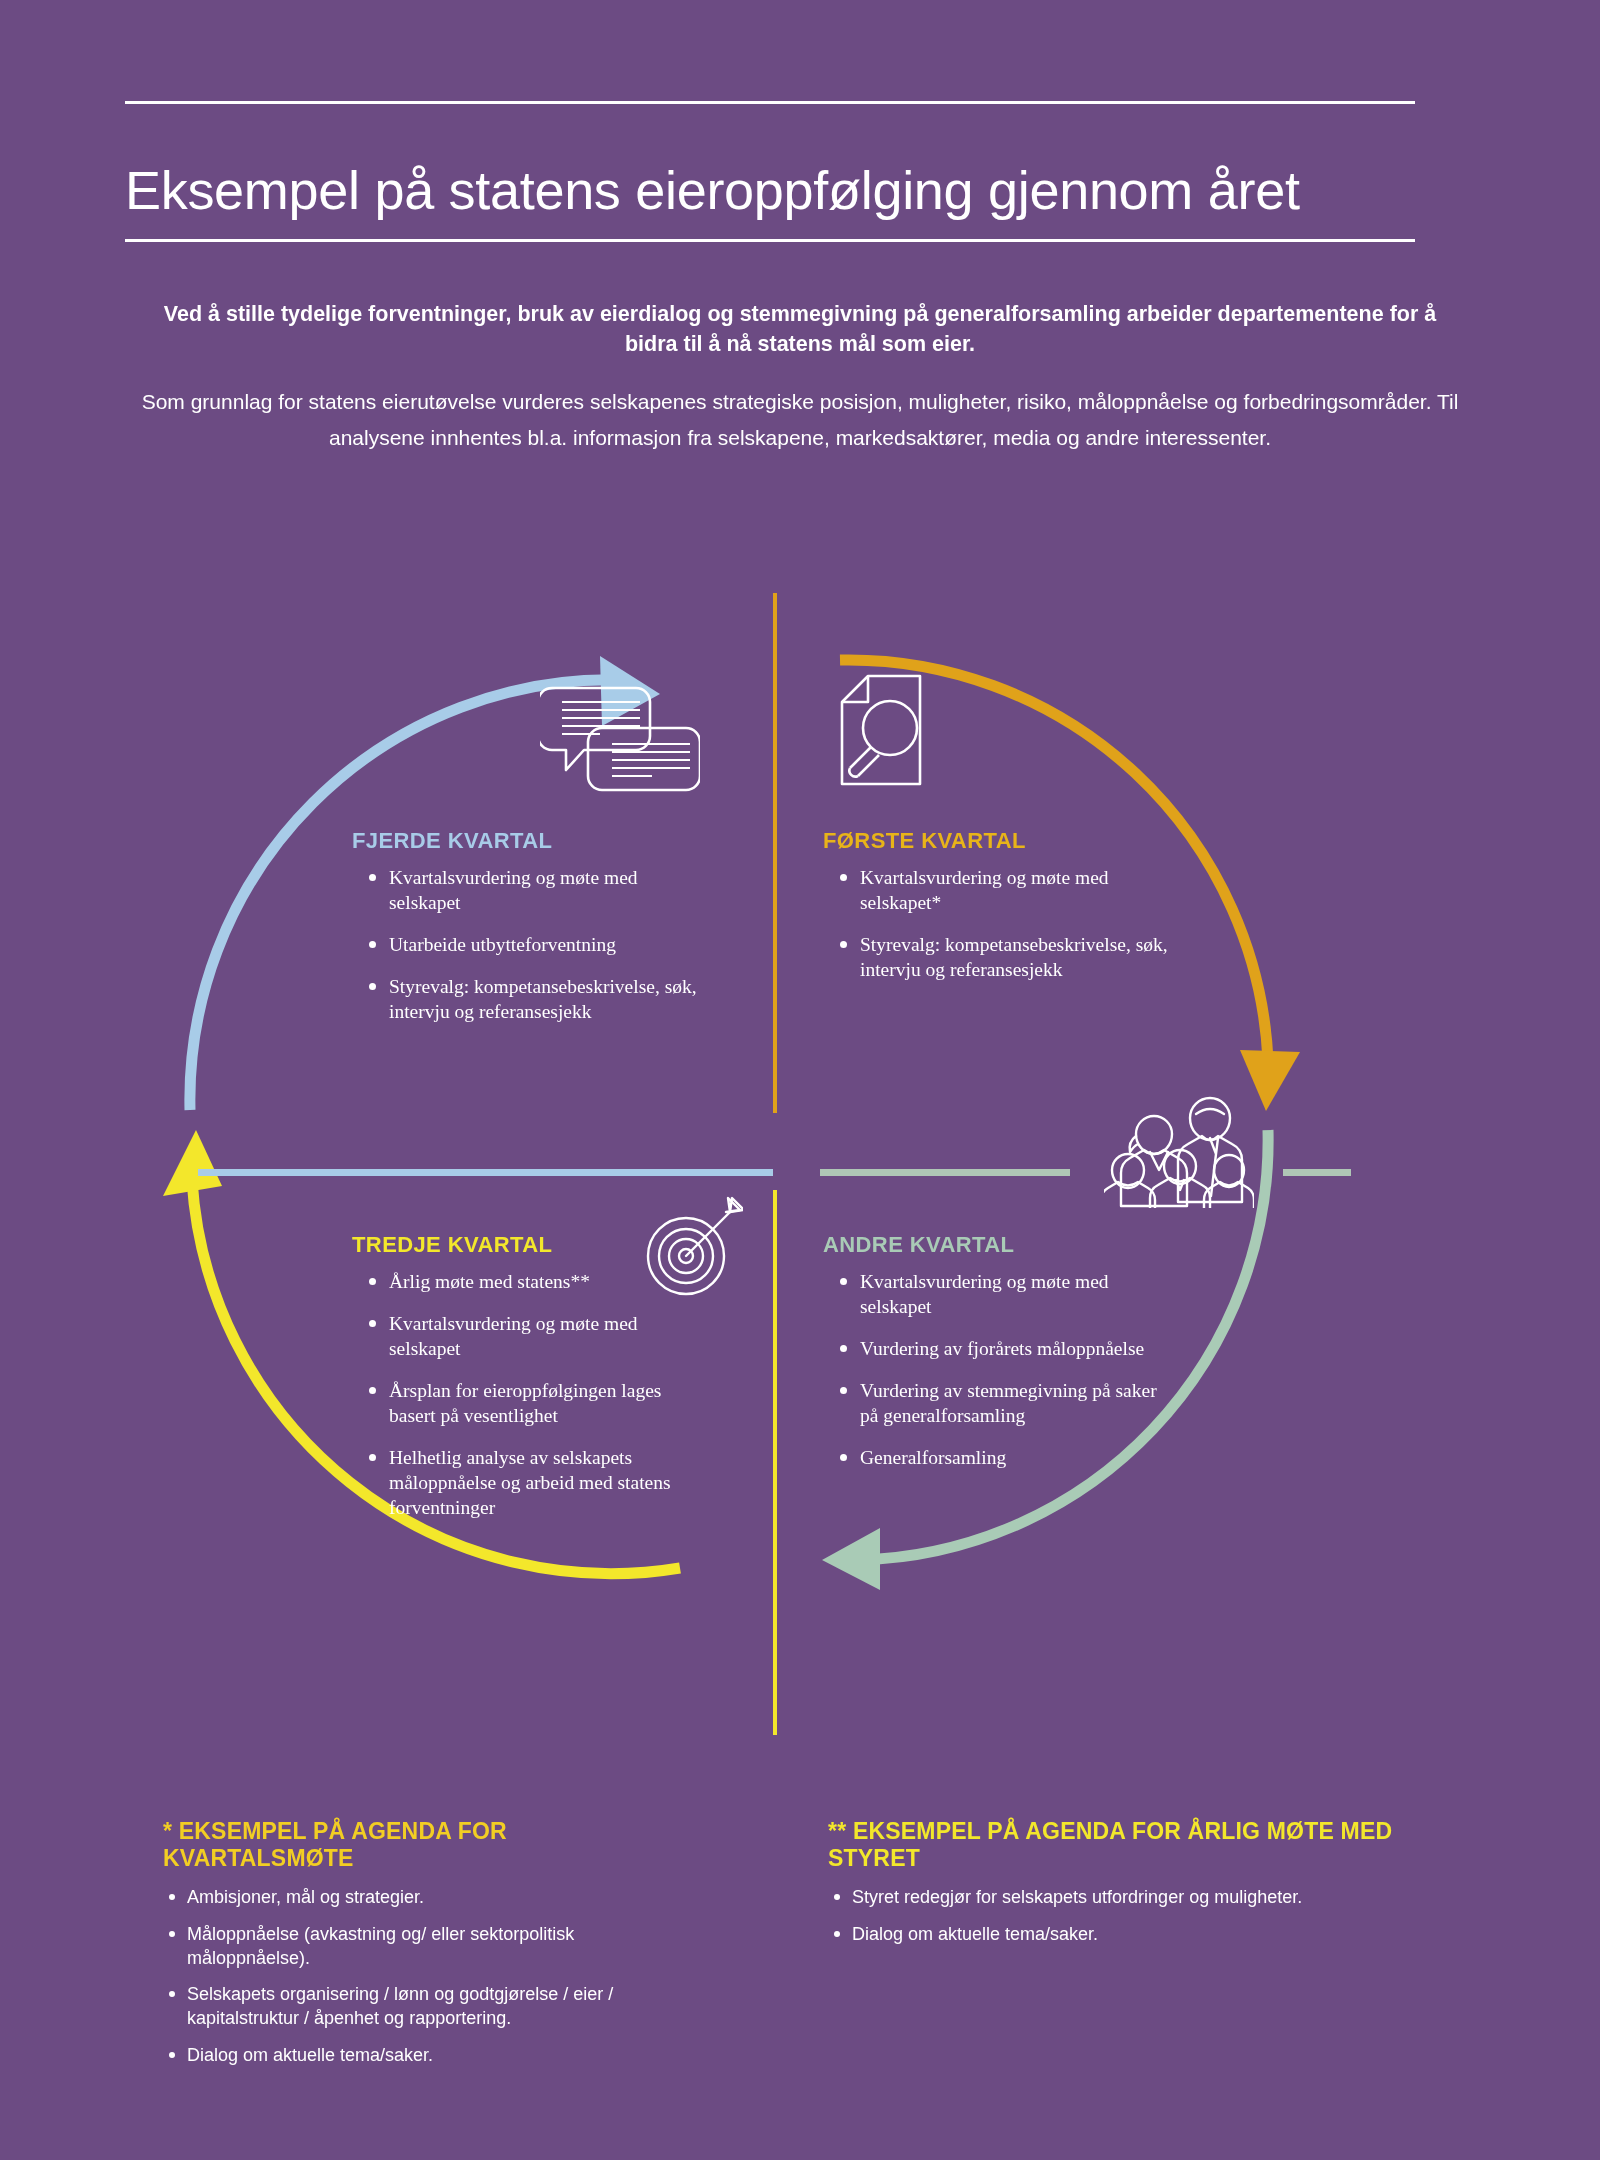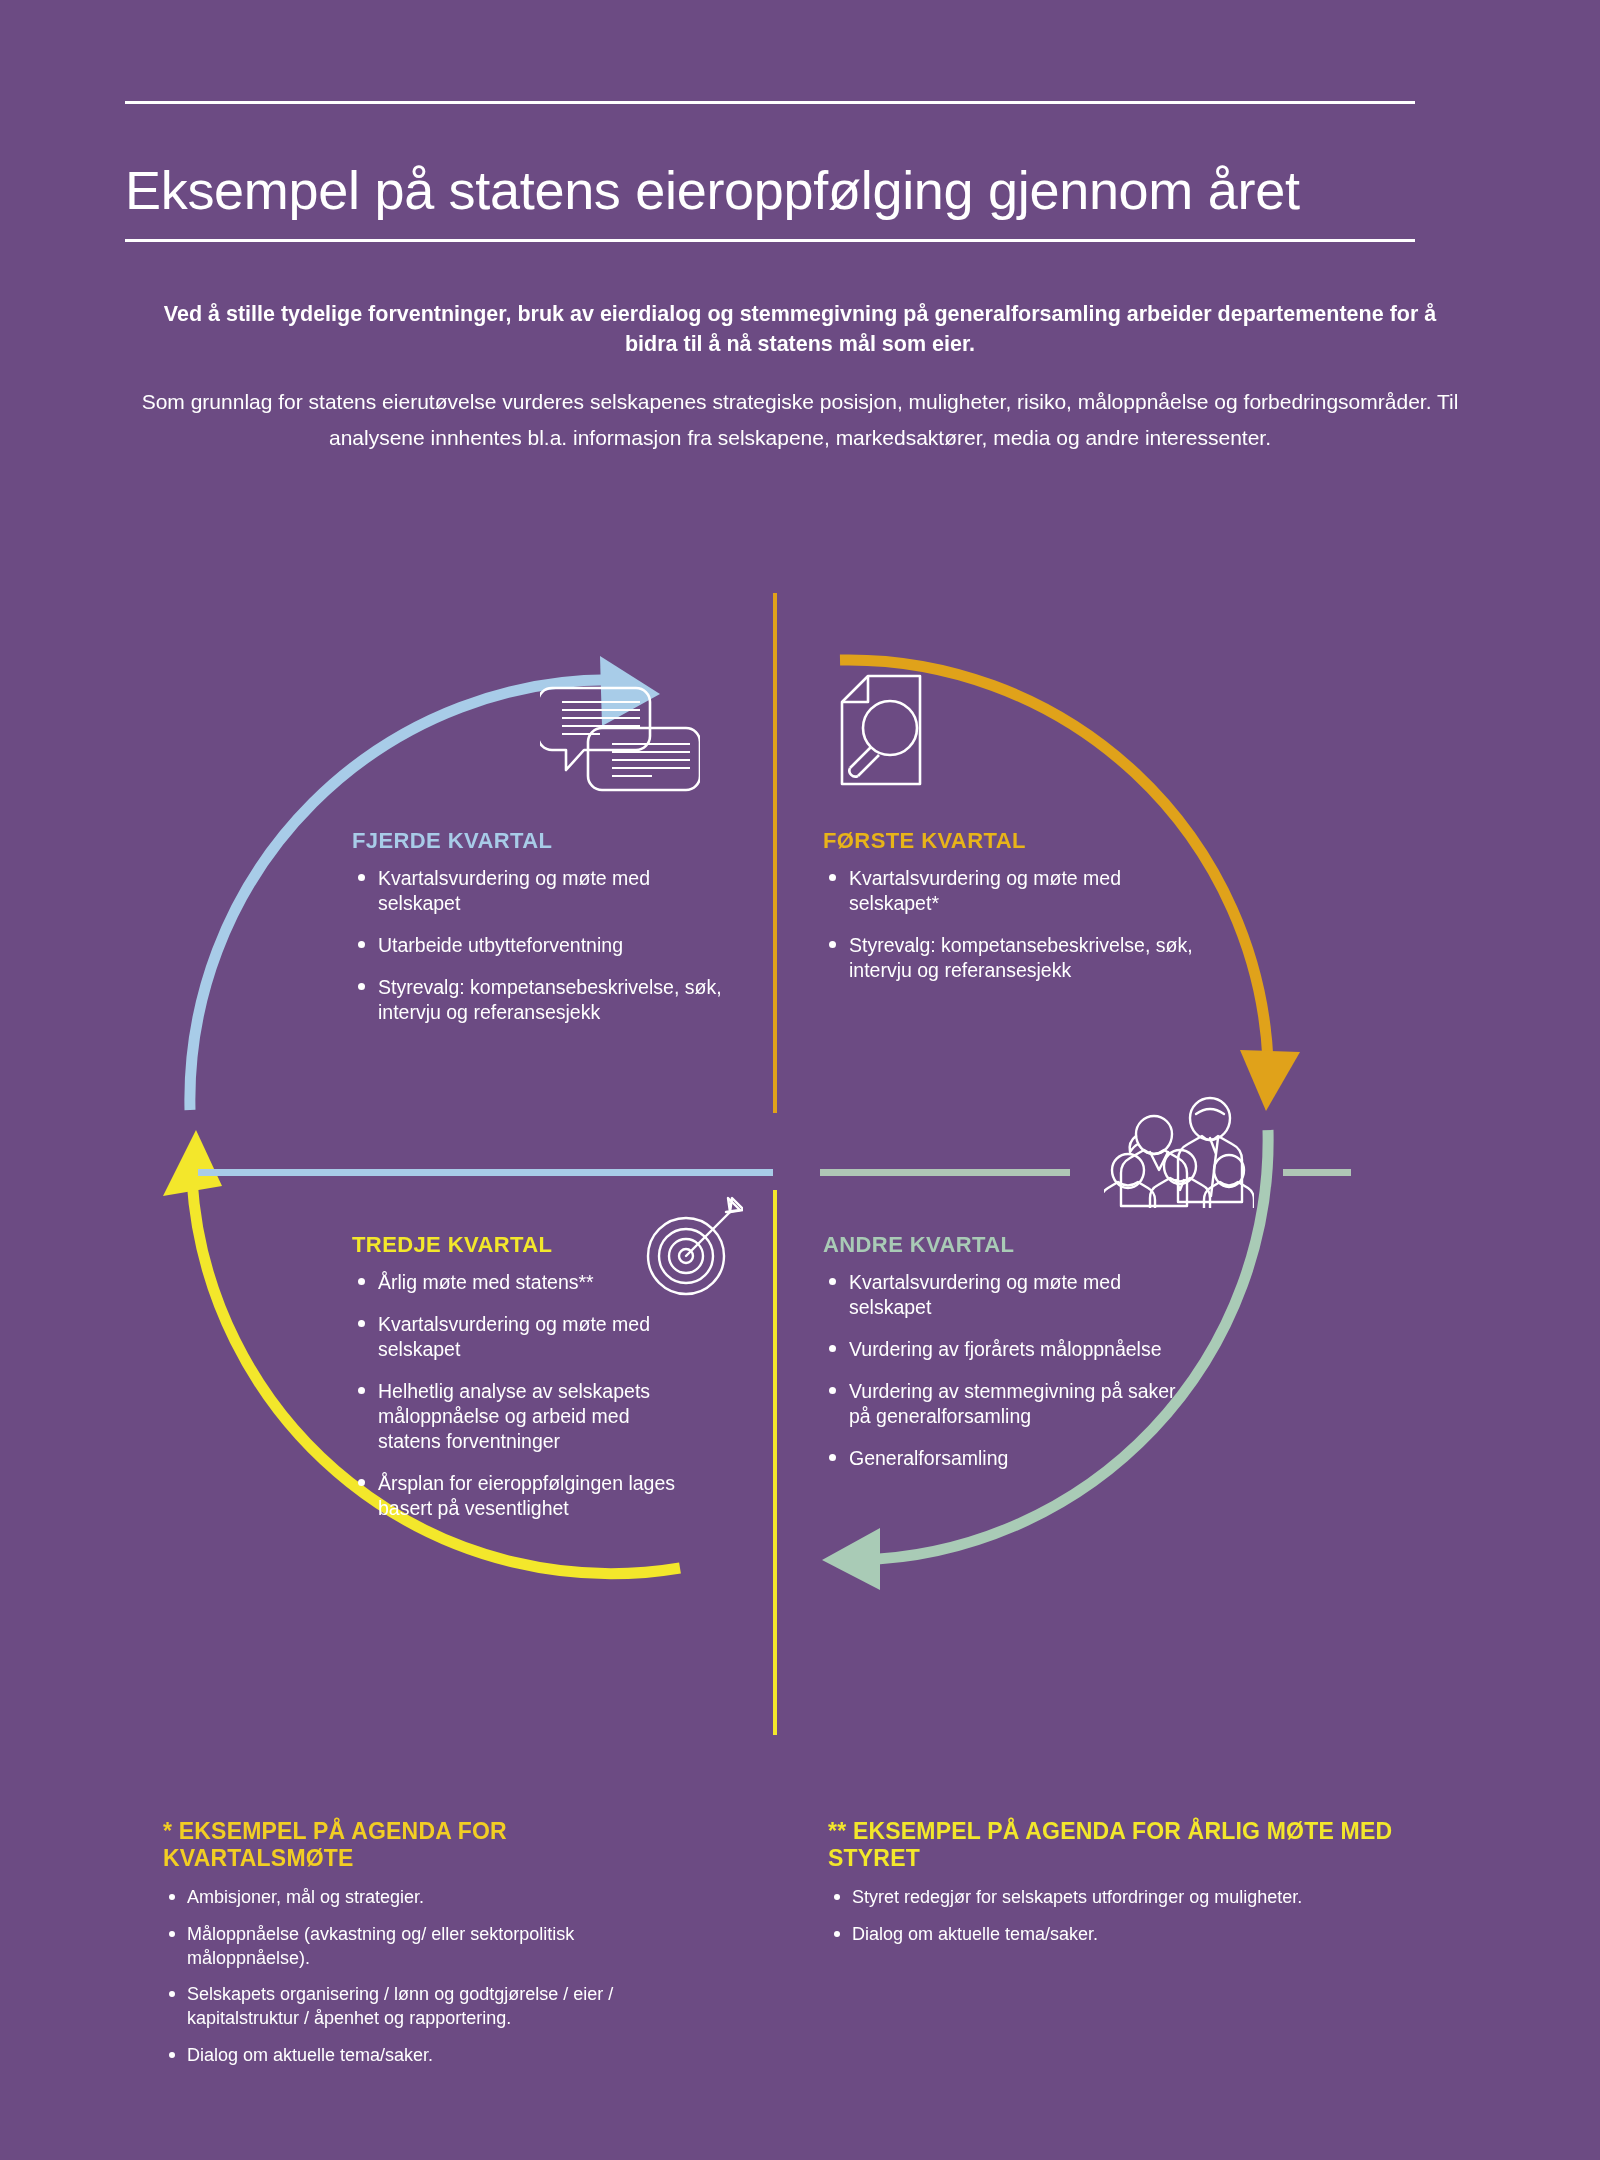--- a/index.html
+++ b/index.html
@@ -46,21 +46,21 @@
   
   .icon-abs{position:absolute;}
   #icon-speech{left:540px;top:672px;}
   #icon-doc{left:828px;top:672px;}
   #icon-people{left:1104px;top:1078px;}
   #icon-target{left:638px;top:1196px;}
 
   
   .quad{position:absolute;}
   .quad h3{margin:0 0 12px 0;font-size:22px;font-weight:bold;letter-spacing:0.4px;}
-  .quad ul{margin:0;padding:0;list-style:none;}
+  .quad ul{margin:11px;padding:0;list-style:none;font-family:Liberation Serif, serif;}
   .quad li{
     position:relative;padding-left:26px;margin-bottom:17px;
     font-size:19.5px;line-height:1.28;font-weight:400;color:#ffffff;
   }
   .quad li:before{
     content:"";position:absolute;left:6px;top:8px;
     width:7px;height:7px;border-radius:50%;background:#ffffff;
   }
   #q4{left:352px;top:828px;width:370px;}
   #q4 h3{color:#A8CCE8;}
@@ -212,22 +212,22 @@
       <li>Kvartalsvurdering og møte med selskapet*</li>
       <li>Styrevalg: kompetansebeskrivelse, søk, intervju og referansesjekk</li>
     </ul>
   </div>
 
   <div class="quad" id="q3">
     <h3>TREDJE KVARTAL</h3>
     <ul>
       <li>Årlig møte med statens**</li>
       <li>Kvartalsvurdering og møte med selskapet</li>
+      <li>Årsplan for eieroppfølgingen lages basert på vesentlighet</li>
       <li>Helhetlig analyse av selskapets måloppnåelse og arbeid med statens forventninger</li>
-      <li>Årsplan for eieroppfølgingen lages basert på vesentlighet</li>
     </ul>
   </div>
 
   <div class="quad" id="q2">
     <h3>ANDRE KVARTAL</h3>
     <ul>
       <li>Kvartalsvurdering og møte med selskapet</li>
       <li>Vurdering av fjorårets måloppnåelse</li>
       <li>Vurdering av stemmegivning på saker på generalforsamling</li>
       <li>Generalforsamling</li>

